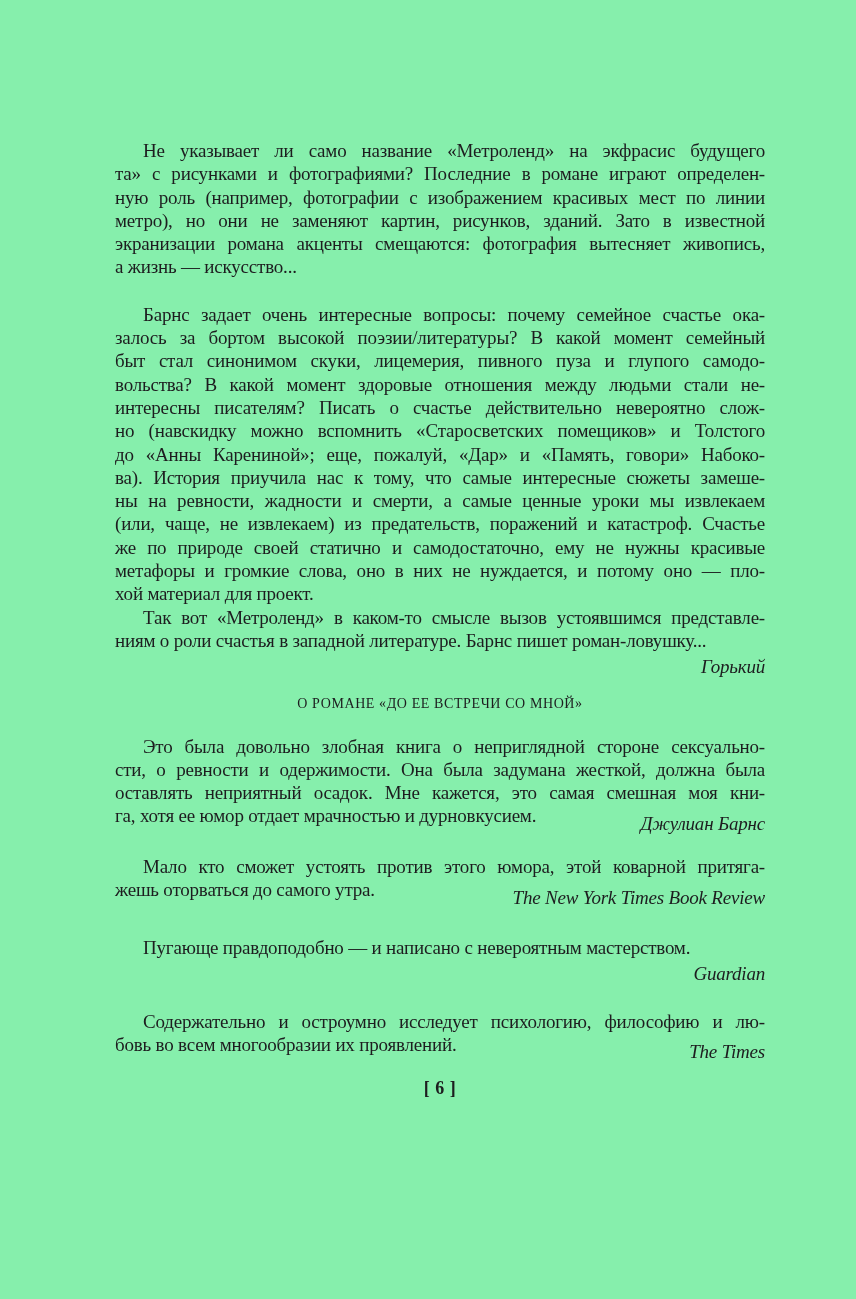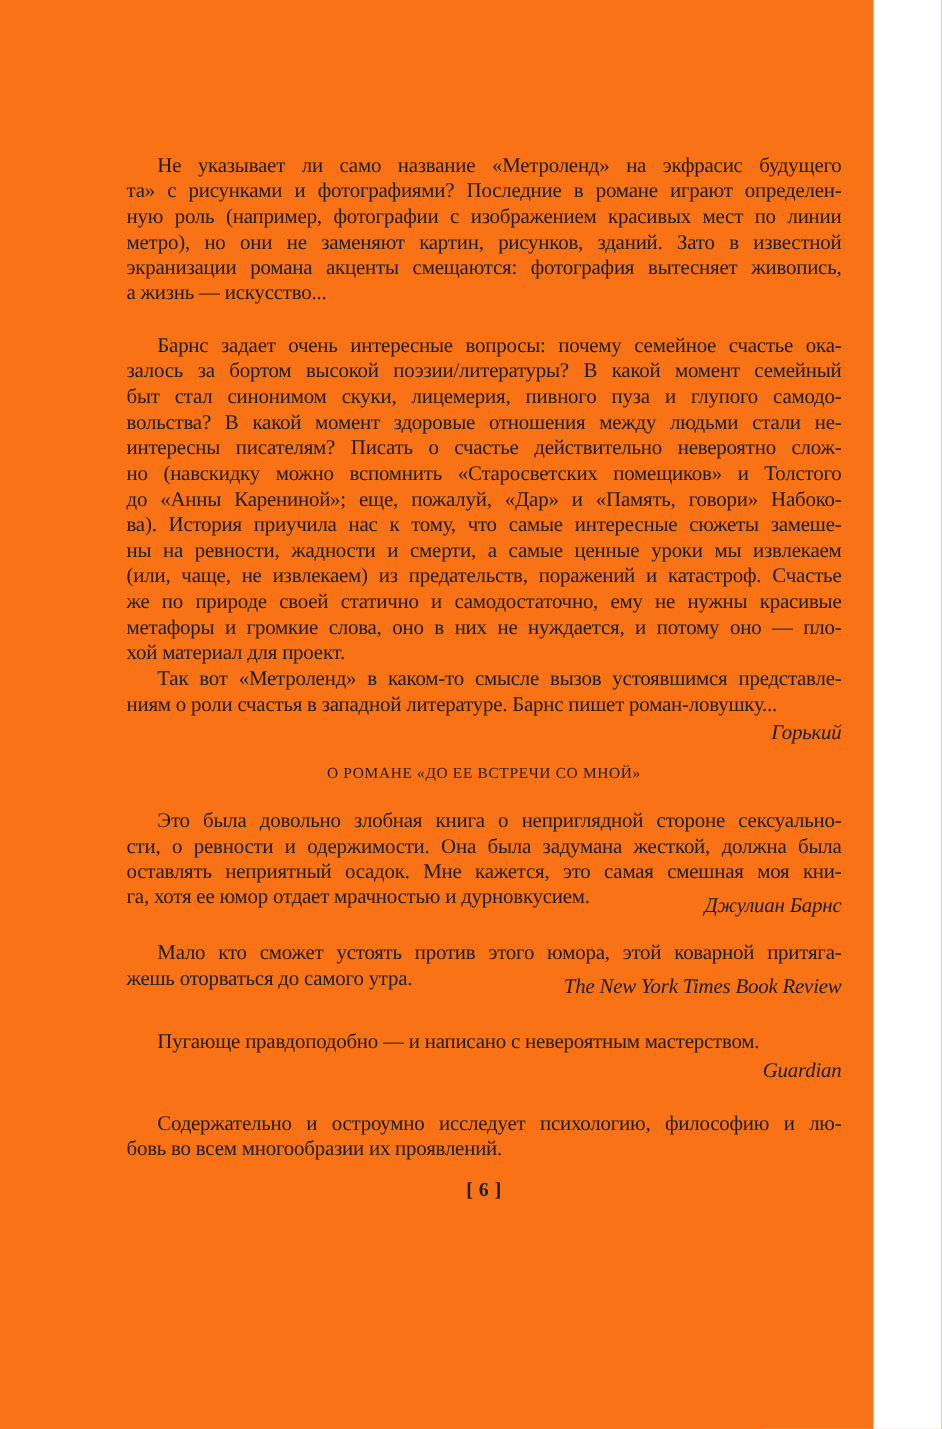--- a/index.html
+++ b/index.html
@@ -9,23 +9,23 @@
   body {
     width: 856px;
     height: 1299px;
     background: #ffffff;
     font-family: "Liberation Serif", "DejaVu Serif", serif;
     color: #1d1d1f;
     overflow: hidden;
   }
   .page {
     position: relative;
-    width: 794px;
+    width: 856px;
     height: 1299px;
-    background: #f97316;
+    background: #86efac;
   }
   .text-flow {
     position: absolute;
     left: 115px;
     top: 139px;
     width: 650px;
     font-size: 19px;
     line-height: 23.3px;
     letter-spacing: -0.2px;
   }
@@ -131,16 +131,17 @@
         <div class="para">
           <div class="line line--first line--last">Пугающе правдоподобно — и написано с невероятным мастерством.</div>
         </div>
         <div class="attribution">Guardian</div>
       </div>
       <div class="block" data-block="6">
         <div class="para">
           <div class="line line--first">Содержательно и остроумно исследует психологию, философию и лю-</div>
           <div class="line line--last">бовь во всем многообразии их проявлений.</div>
         </div>
+        <div class="attribution attribution--beside">The Times</div>
       </div>
       <div class="page-footer">[ 6 ]</div>
     </div>
 </div>
 
 </body></html>

